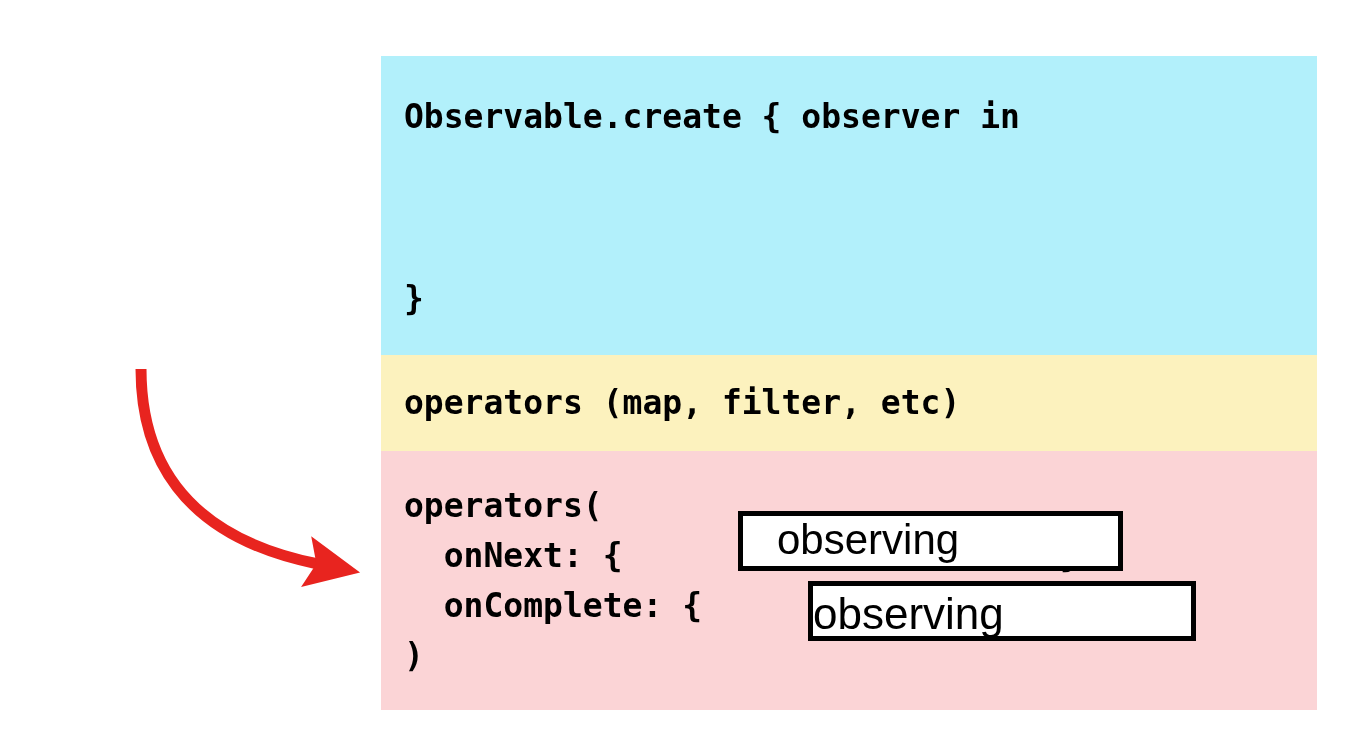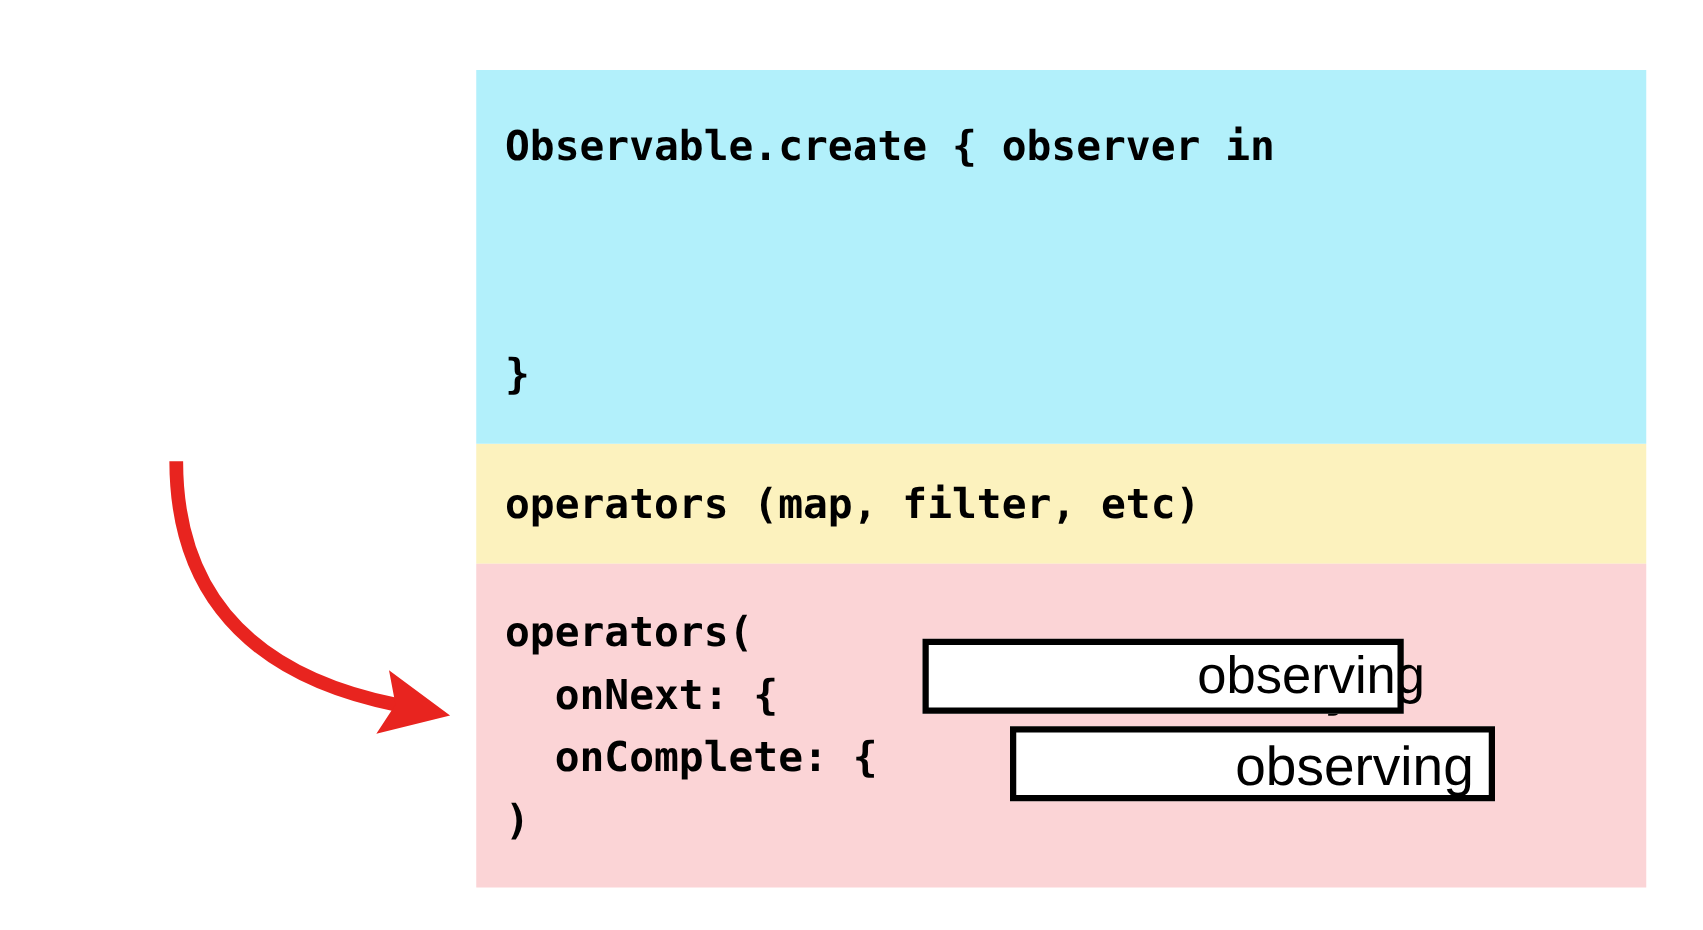--- a/index.html
+++ b/index.html
@@ -56,25 +56,26 @@
   #code-subscribe     { left: 23px; top: 30px; }
 
   
   .observing-box {
     position: absolute;
     background: #ffffff;
     border: 5px solid #000000;
     box-sizing: border-box;
     display: flex;
     align-items: center;
-    justify-content: flex-end;
+    justify-content: flex-start;
     font-family: "Liberation Sans", sans-serif;
     font-weight: normal;
     color: #000000;
     overflow: visible;
+    padding-left: 12px;
   }
   #observing-box-1 {
     left: 738px;
     top: 511px;
     width: 385px;
     height: 60px;
     font-size: 42px;
   }
   #observing-box-1 .observing-label {
     transform: translateX(22px) translateY(-1px);

